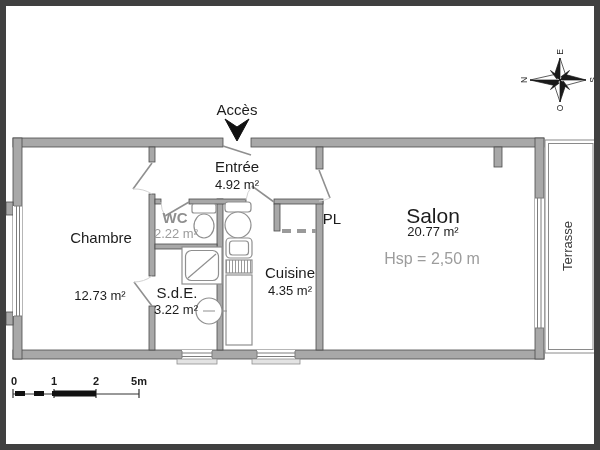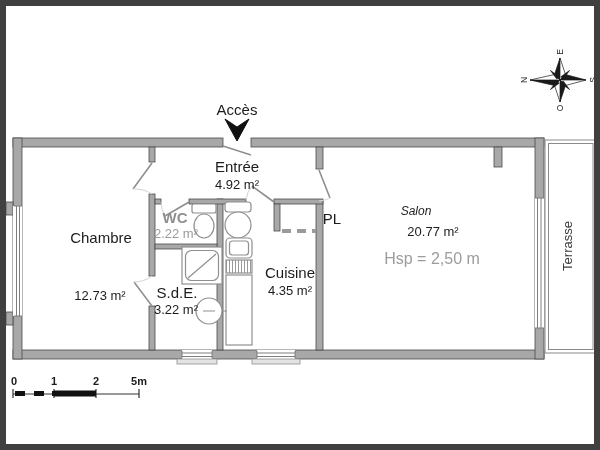--- a/index.html
+++ b/index.html
@@ -196,21 +196,21 @@
   <div class="lbl area muted2" style="left:170px;top:221px;">2.22 m²</div>
 
   <div class="lbl name" style="left:171px;top:279px;">S.d.E.</div>
   <div class="lbl area" style="left:170px;top:297px;">3.22 m²</div>
 
   <div class="lbl name" style="left:284px;top:259px;">Cuisine</div>
   <div class="lbl area" style="left:284px;top:278px;">4.35 m²</div>
 
   <div class="lbl" style="left:293px;top:205px;font-size:15px;margin-left:33px;">PL</div>
 
-  <div class="lbl" style="left:410px;top:199px;font-size:12px;font-style:italic;">Salon</div>
+  <div class="lbl" style="left:427px;top:199px;font-size:21px;">Salon</div>
   <div class="lbl area" style="left:427px;top:219px;">20.77 m²</div>
   <div class="lbl muted2" style="left:426px;top:245px;font-size:16px;">Hsp = 2,50 m</div>
 
   <div class="lbl rot" style="left:561px;top:240px;font-size:13px;color:#3a3a3a;">Terrasse</div>
 
   <div class="lbl scalelbl" style="left:8px;top:370px;">0</div>
   <div class="lbl scalelbl" style="left:48px;top:370px;">1</div>
   <div class="lbl scalelbl" style="left:90px;top:370px;">2</div>
   <div class="lbl scalelbl" style="left:133px;top:370px;">5m</div>
 

